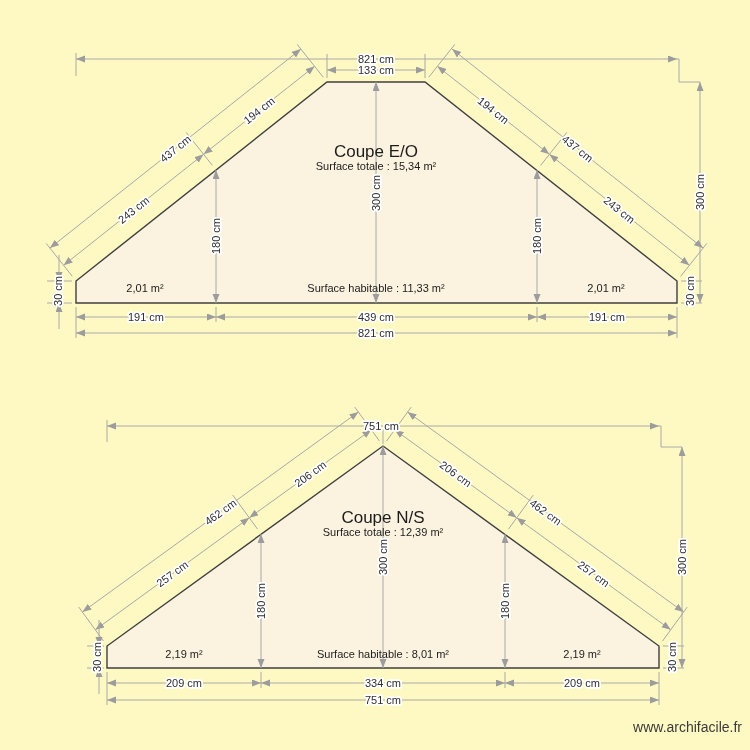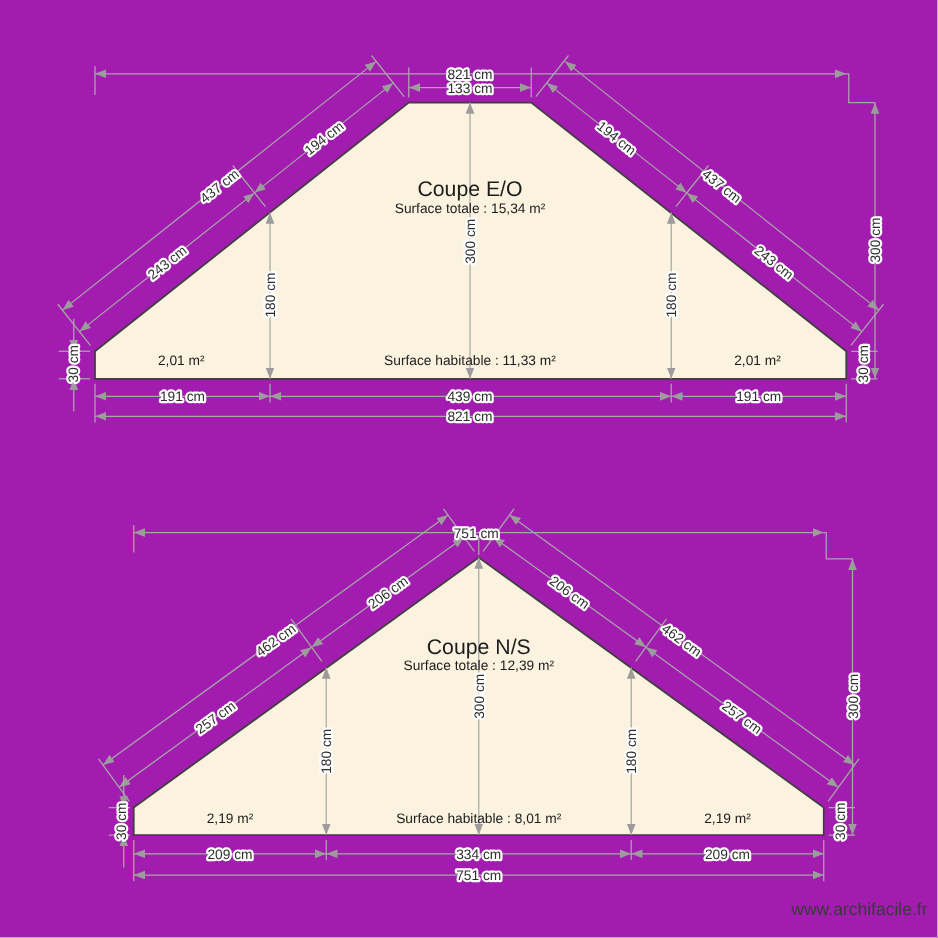--- a/index.html
+++ b/index.html
@@ -1,16 +1,16 @@
 <!DOCTYPE html>
 <html><head>
 <meta charset="utf-8">
 <style>
   html,body{margin:0;padding:0;background:#ffffff;}
-  .page{position:relative;width:750px;height:750px;background:#a21caf;overflow:hidden;
+  .page{position:relative;width:750px;height:750px;background:#fef9c3;overflow:hidden;
         font-family:"Liberation Sans",sans-serif;}
   svg{display:block;}
   .shape{fill:#fbf3e0;stroke:#3f3f3f;stroke-width:1.4;stroke-linejoin:miter;}
   .dl line,.dl polyline{stroke:#a8a8a8;stroke-width:1;fill:none;}
   text{fill:#2e2e2e;}
   .dim{font-size:11px;stroke:#ffffff;stroke-width:3.5;paint-order:stroke;stroke-linejoin:round;}
   .ttl{font-size:17px;fill:#1c1c1c;}
   .sub{font-size:11px;fill:#1c1c1c;}
   .area{font-size:11px;fill:#1c1c1c;}
   .wm{font-size:14px;fill:#3a3a3a;}

